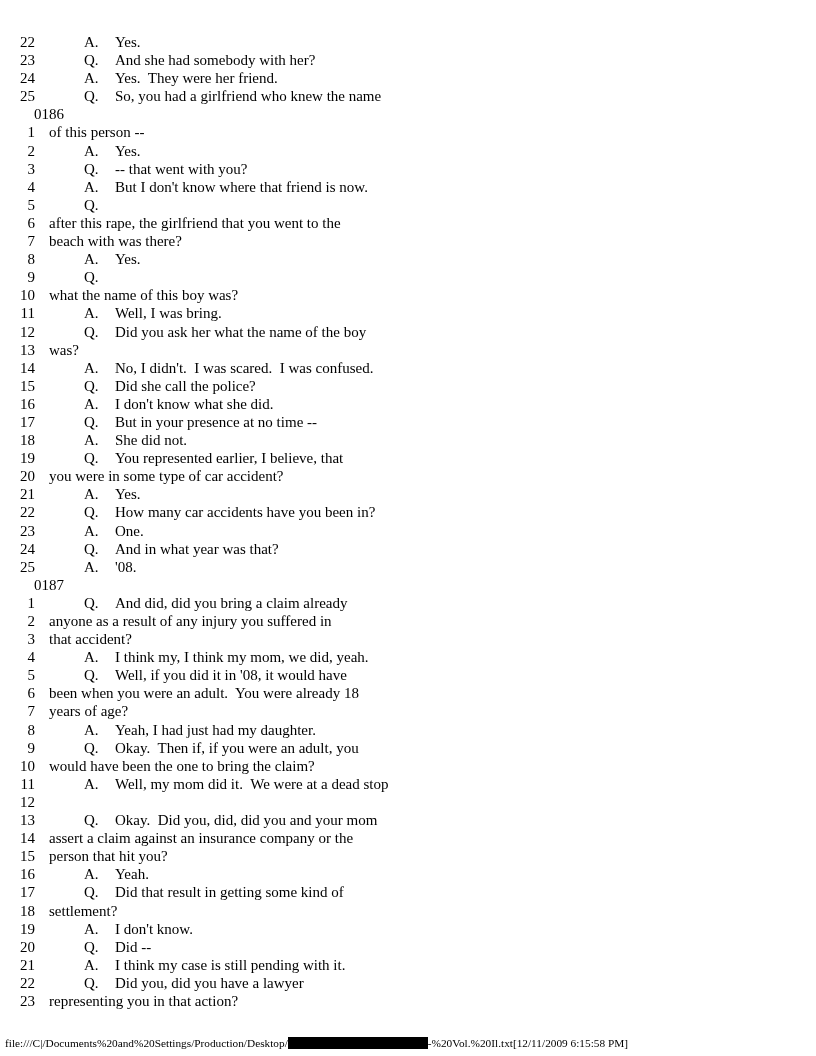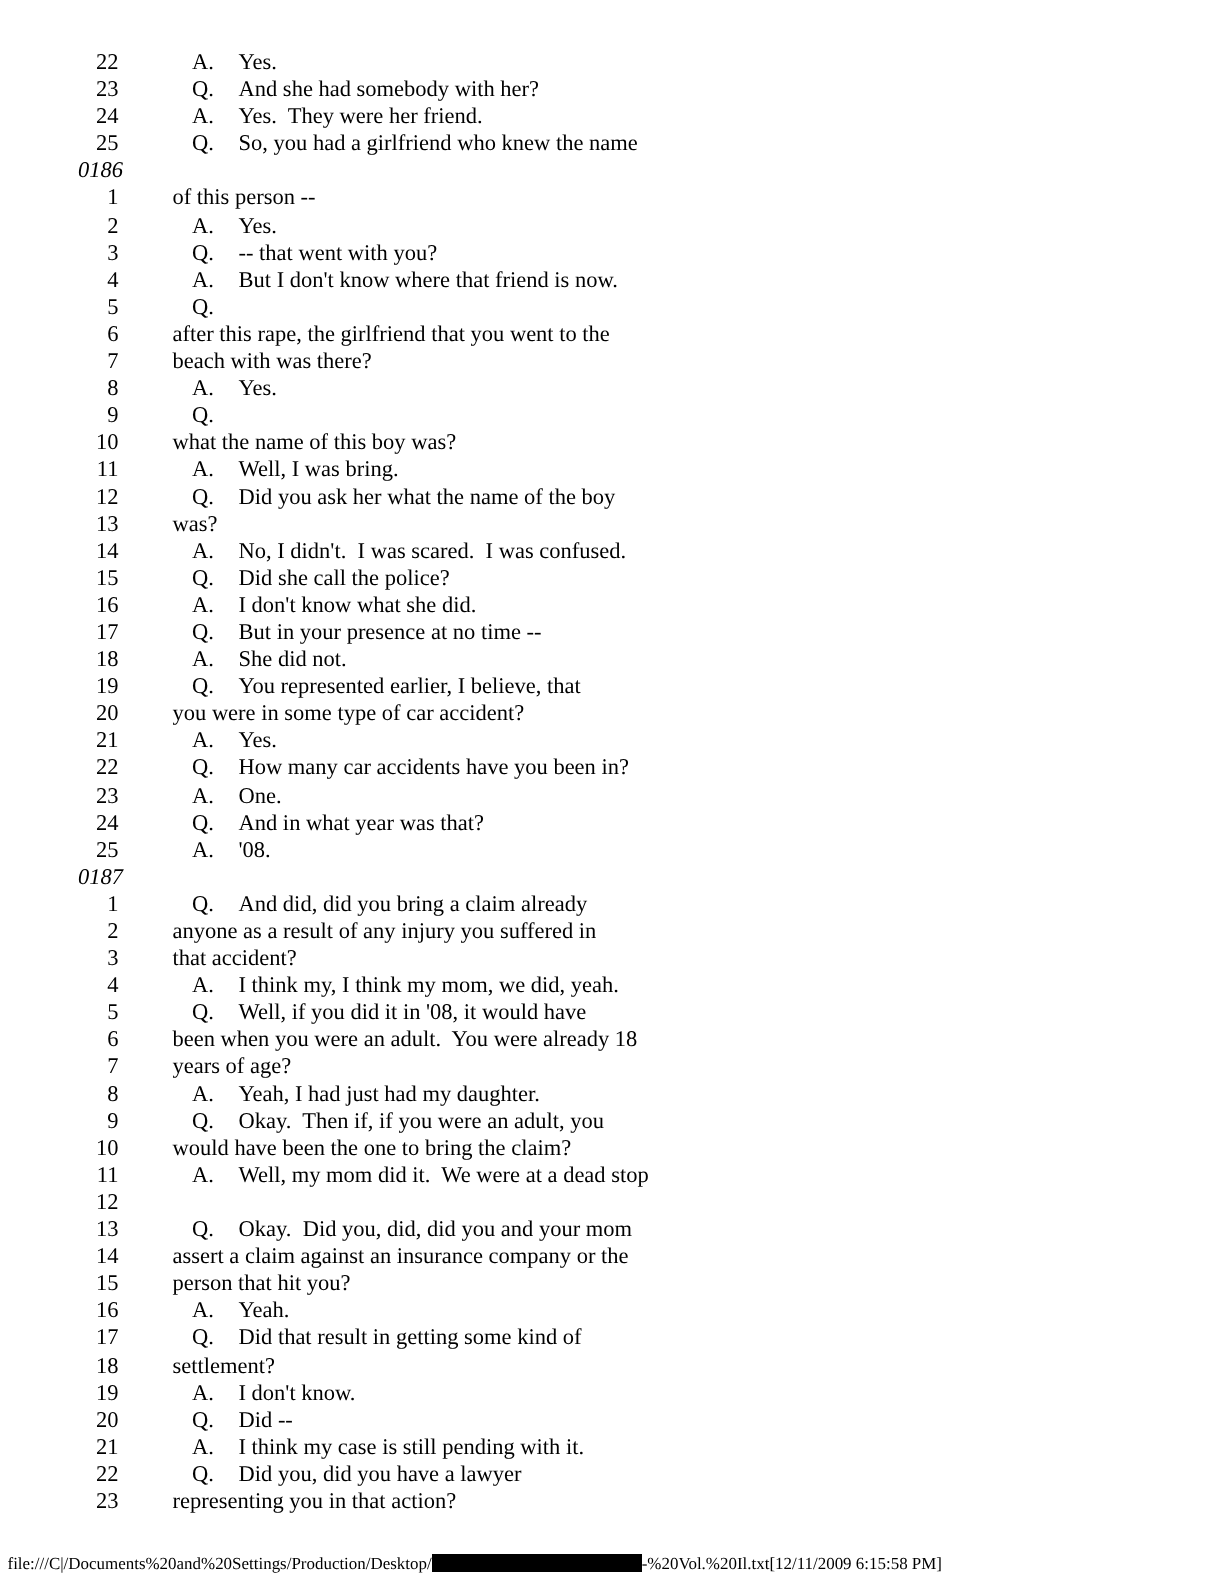--- a/index.html
+++ b/index.html
@@ -22,39 +22,37 @@
   .line {
     display: flex;
     font-size: 15px;
     line-height: 18.1px;
     white-space: pre;
   }
   .line .num {
     width: 35px;
     text-align: right;
     flex: none;
-    margin-left: 44px;
   }
   .line.page-line .num {
     width: auto;
     text-align: center;
-    padding-left: 8px;
-    font-style: italic;
+    padding-left: 34px;
   }
   .line .marker {
     margin-left: 49px;
     width: 31px;
     flex: none;
   }
   .line .text {
     flex: none;
     white-space: pre;
   }
   .line .text.cont {
-    margin-left: 36px;
+    margin-left: 14px;
   }
   .footer {
     position: absolute;
     left: 5px;
     bottom: 6px;
     font-size: 11.3px;
     line-height: 13px;
     white-space: nowrap;
     color: #000000;
   }

